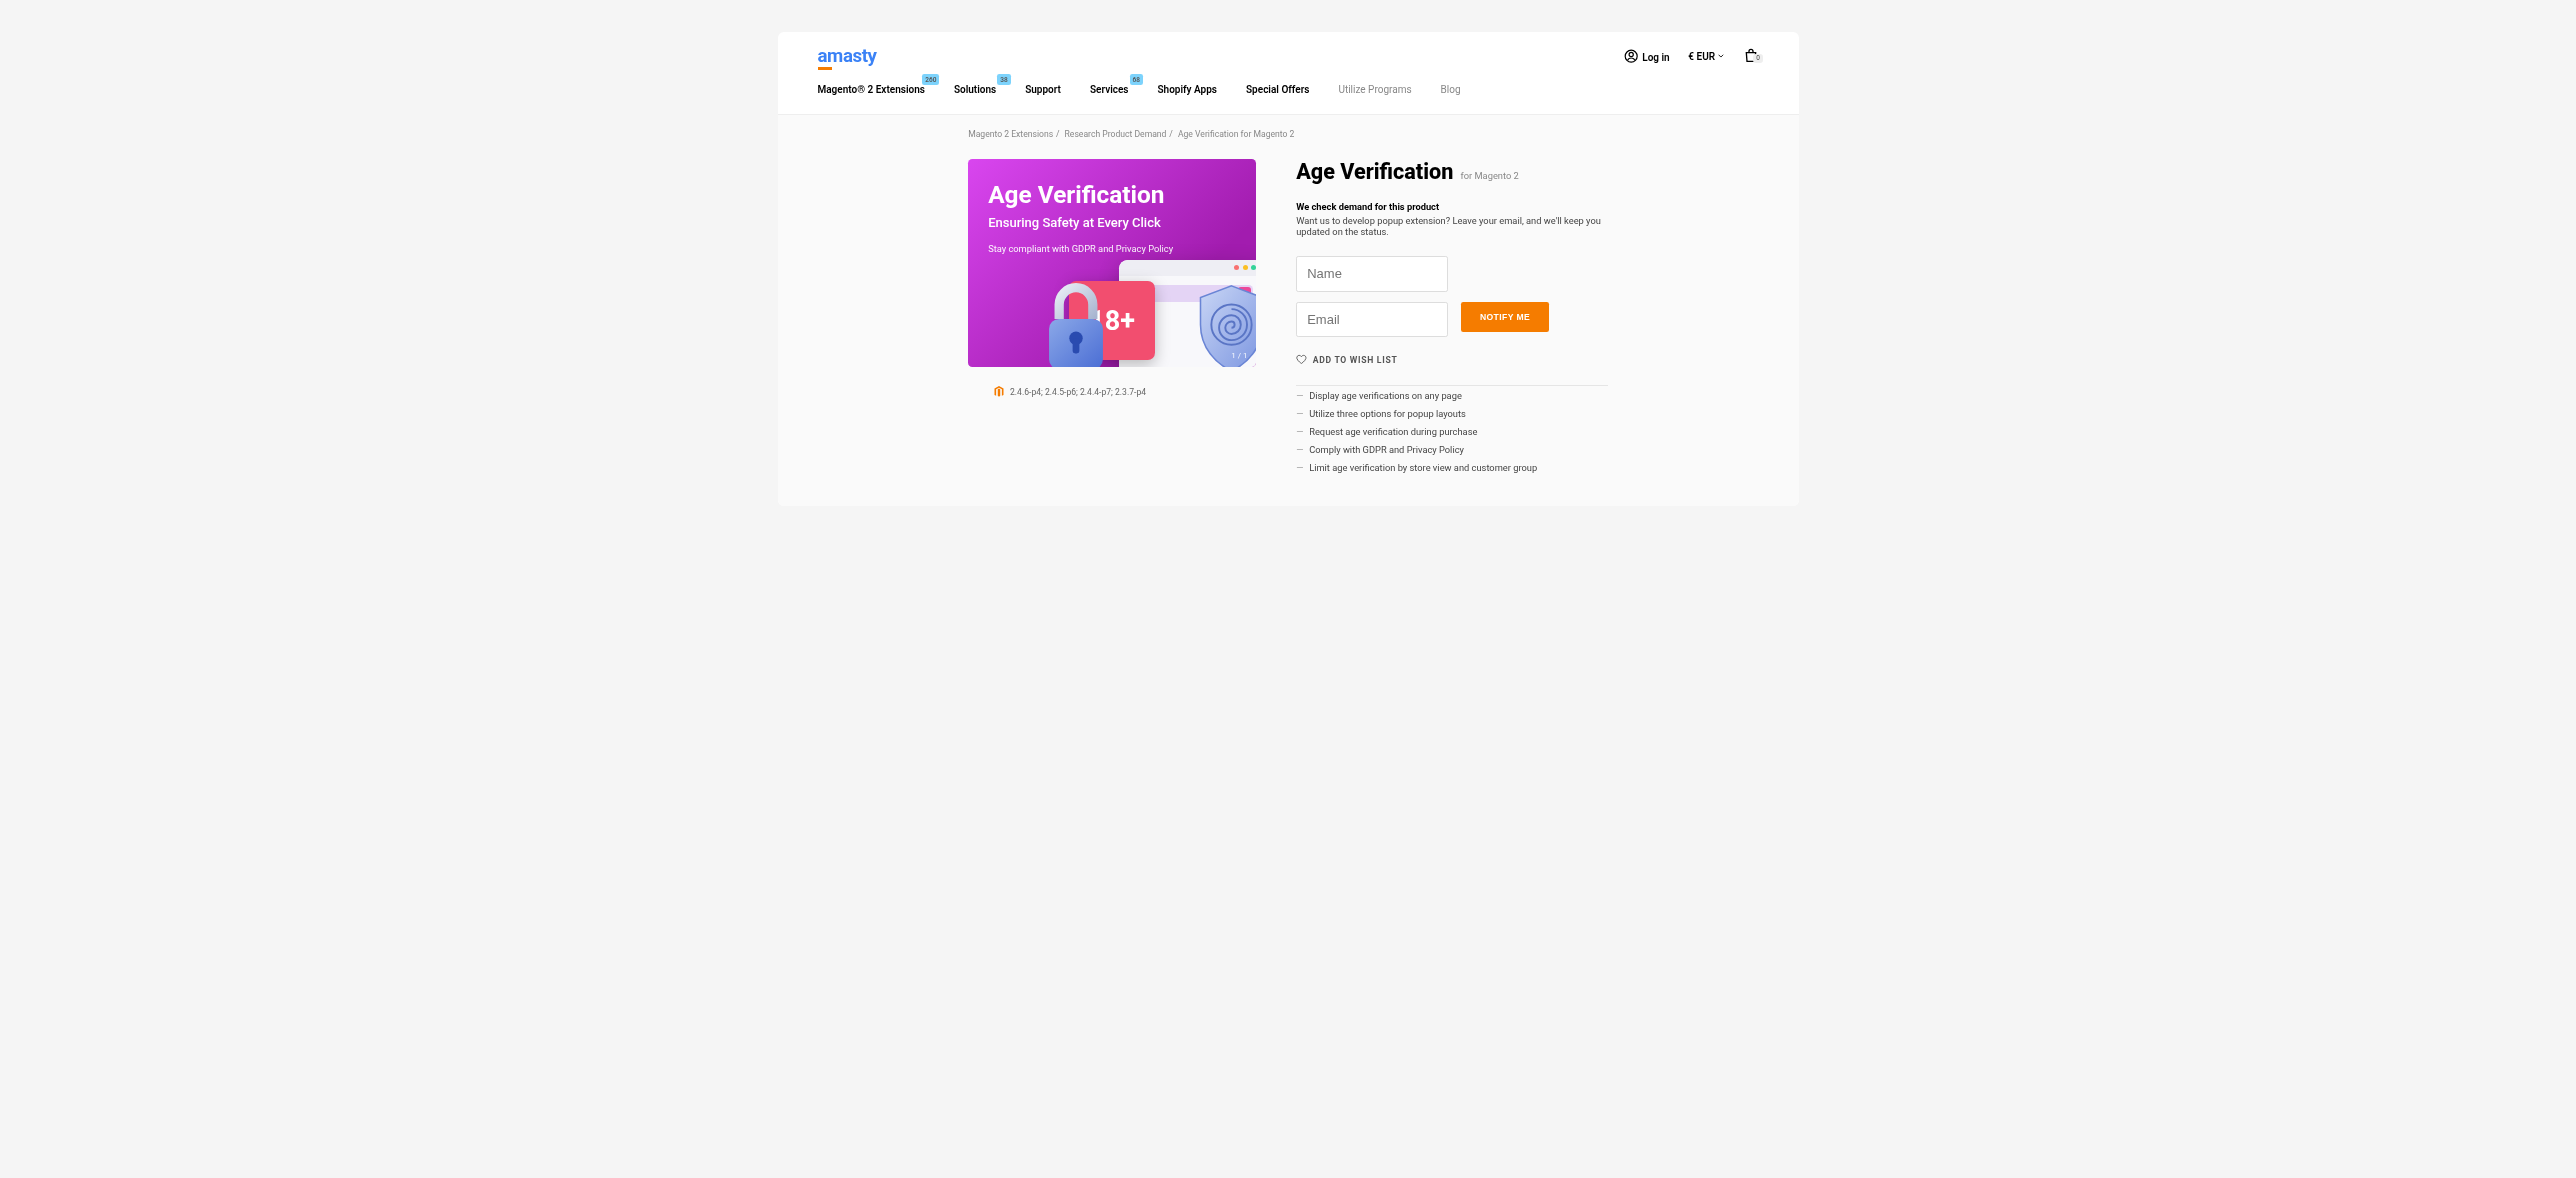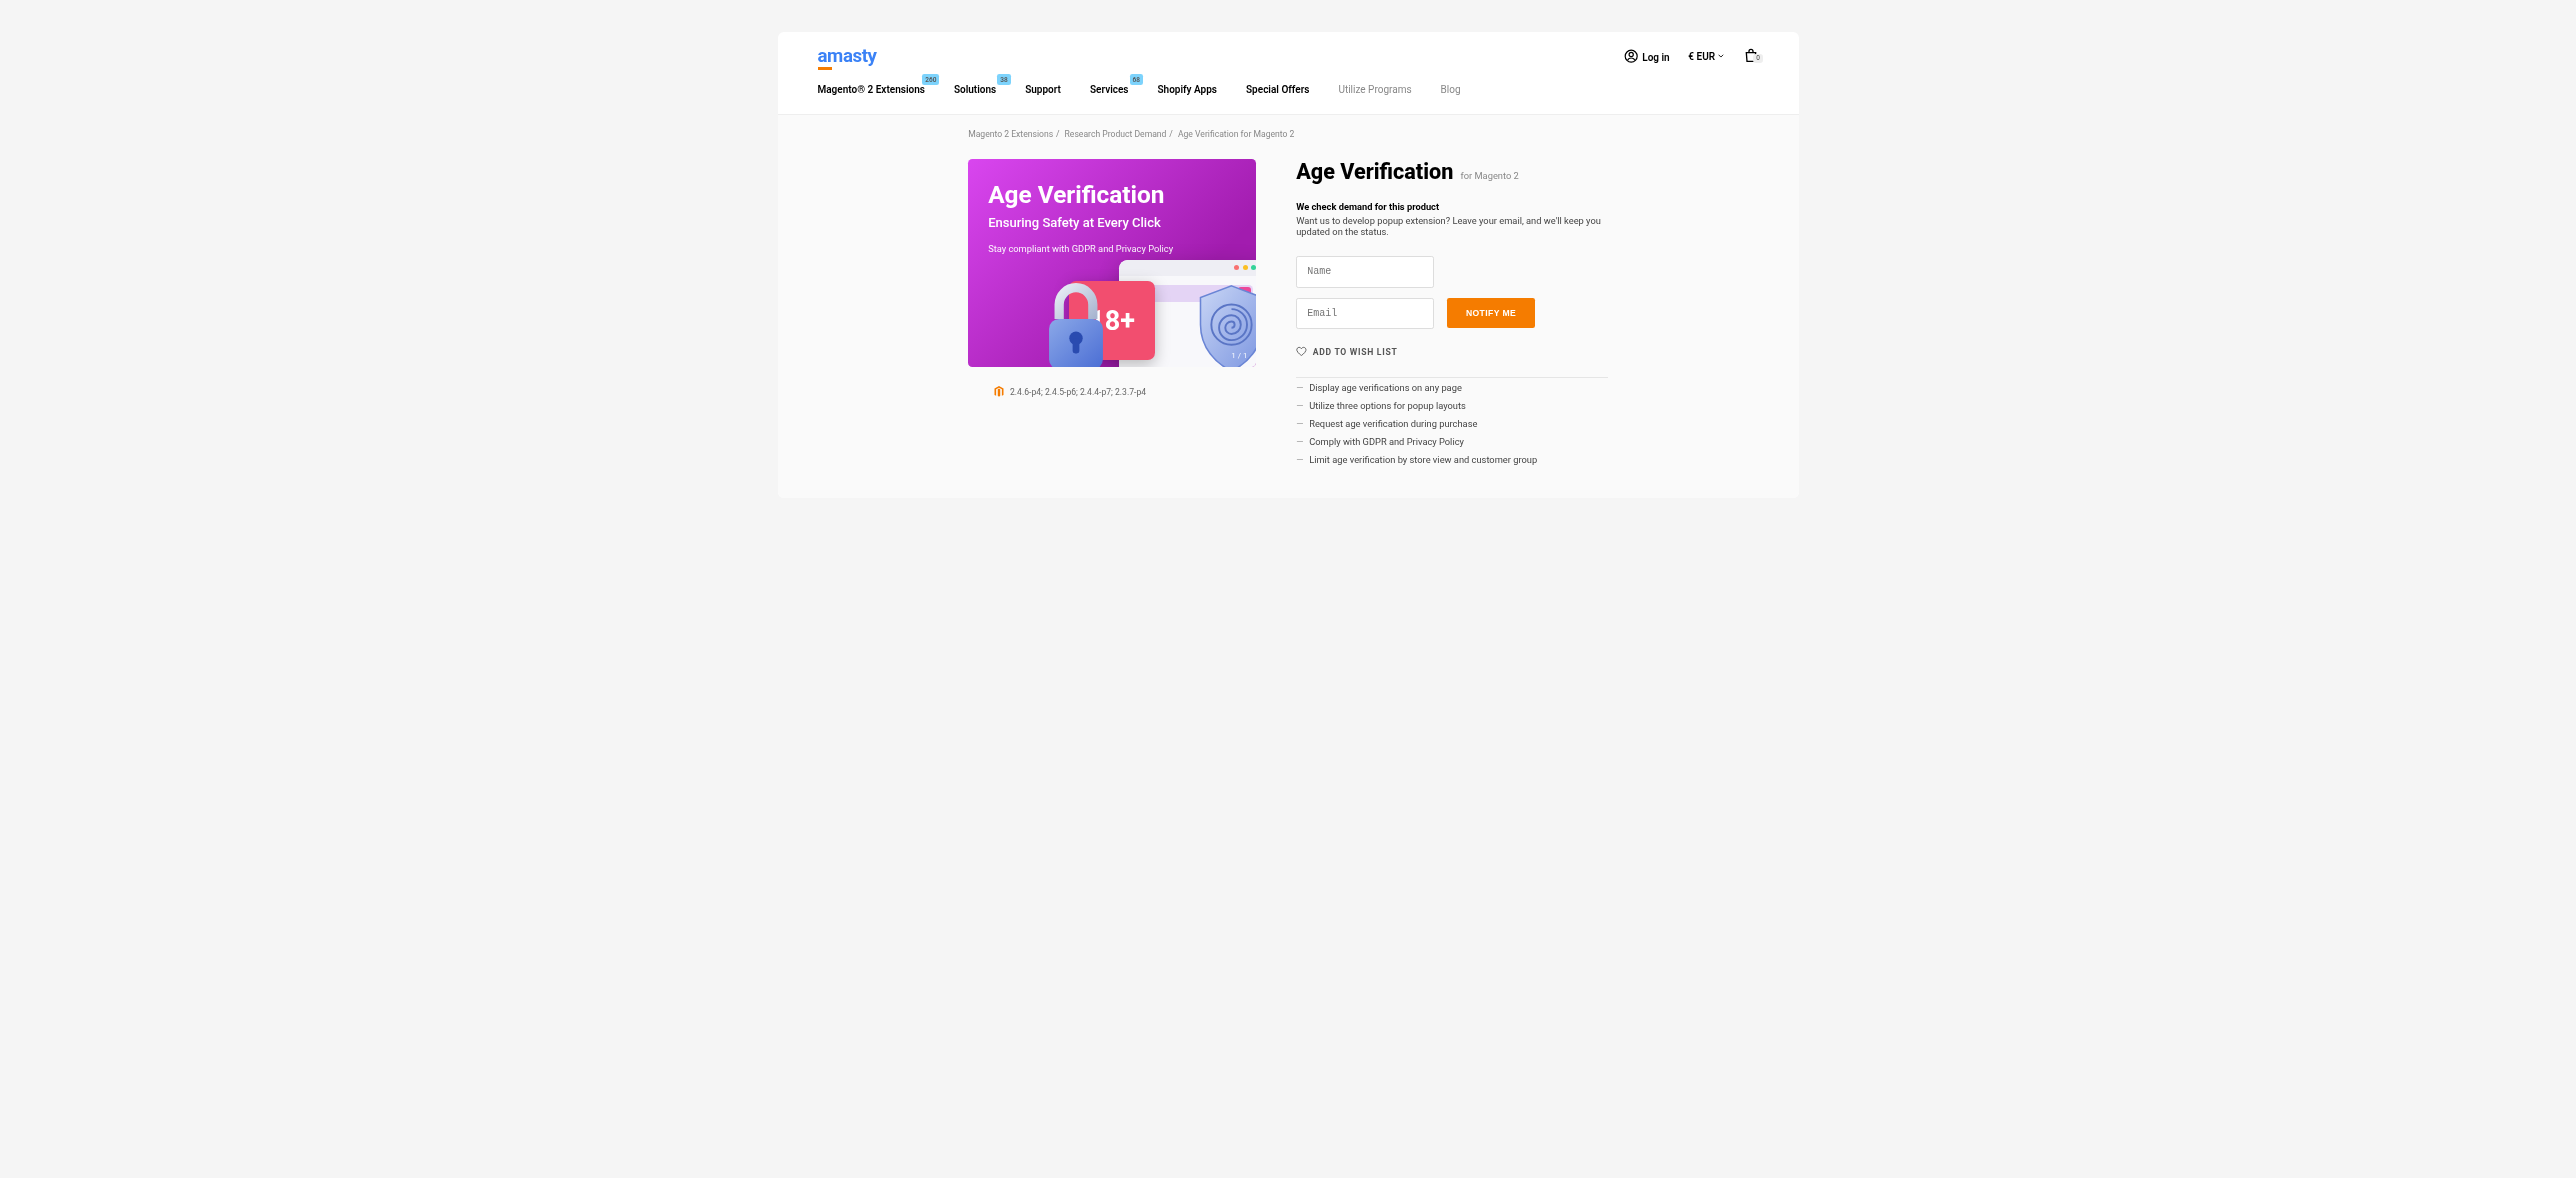--- a/index.html
+++ b/index.html
@@ -41,21 +41,21 @@
 .hero-shield { position:absolute; right:-14.4px; bottom:-7.2px; width:79px; height:93px; }
 .img-counter { position:absolute; right:8.6px; bottom:7.2px; font-size:8px; color:#fff; opacity:0.9; z-index:5; }
 .compat { display:flex; align-items:center; gap:5.8px; margin-top:18.7px; font-size:8.6px; color:#666;margin-left:26px; }
 .compat-icon { color:#f57c00; }
 .right-col { flex:1; }
 .prod-title { display:flex; align-items:baseline; gap:7.2px; margin-bottom:17px; }
 .prod-title h1 { font-size:21.6px; font-weight:800; color:#000; }
 .prod-title span { font-size:9.3px; color:#888; }
 .demand-strong { font-size:9.3px; font-weight:700; color:#000; margin-bottom:2.9px; }
 .demand-text { font-size:9.3px; color:#444; margin-bottom:18.7px; }
-.form-input { width:138px; padding:9.3px 10px; border:0.7px solid #ddd; border-radius:2.2px; font-size:10px; margin-bottom:10px; outline:none; display:block;font-family:Liberation Mono, monospace; }
+.form-input { width:152px; padding:9.3px 10px; border:0.7px solid #ddd; border-radius:2.2px; font-size:13px; margin-bottom:10px; outline:none; display:block; }
 .form-row { display:flex; gap:13px; align-items:flex-start; }
 .notify-btn { background:#f57c00; color:#fff; border:none; padding:10px 18.7px; font-size:8.6px; font-weight:700; letter-spacing:0.4px; border-radius:2.2px; cursor:pointer; }
 .wishlist { display:flex; align-items:center; gap:5.8px; margin-top:17px; font-size:8.6px; font-weight:700; letter-spacing:0.7px; color:#555; cursor:pointer; padding-bottom:20px; border-bottom:0.7px solid #e5e5e5; }
 .desc { margin-top:20px; font-size:9.3px; color:#444; line-height:1.6; margin-bottom:14.4px; }
 .feature-list { list-style:none; }
 .feature-list li { font-size:9.3px; color:#444; padding:3.6px 0; position:relative; padding-left:13px; }
 .feature-list li::before { content:"—"; position:absolute; left:0; color:#999; }
 svg { display:block; }
 </style>
 </head>

